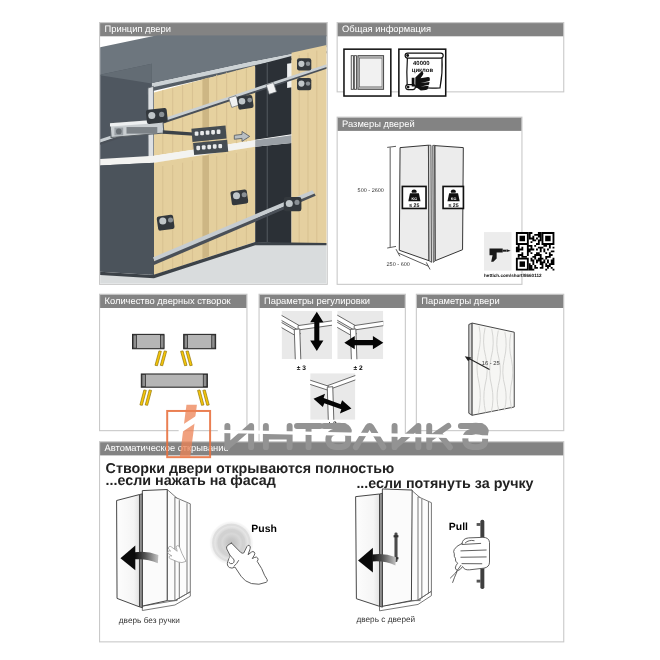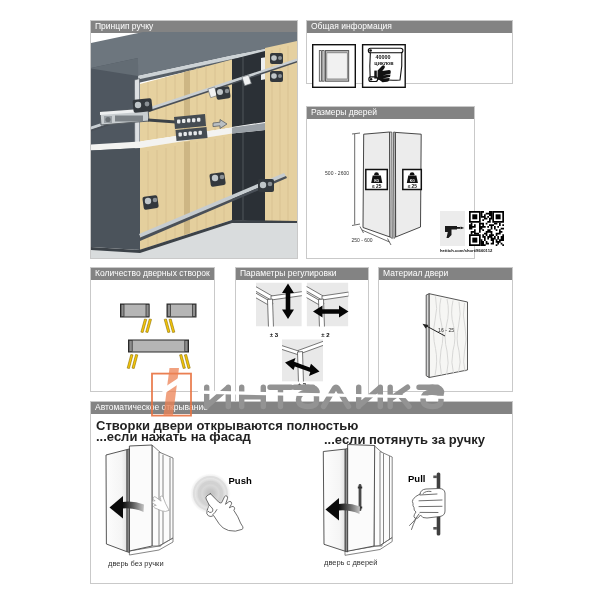--- a/index.html
+++ b/index.html
@@ -7,21 +7,21 @@
   .panel{position:absolute;border:1px solid #c9c9c9;background:#fff;box-sizing:border-box;}
   .tbar{position:absolute;left:0;top:0;right:0;height:11.5px;background:#838383;color:#fff;font-size:8.5px;line-height:11.5px;padding-left:4px;white-space:nowrap;}
   svg{position:absolute;}
   .cap{position:absolute;color:#333;}
 </style>
 </head>
 <body>
 
 <div class="panel" style="left:90px;top:20px;width:208px;height:239px;">
 
-  <div class="tbar">Принцип ручку</div>
+  <div class="tbar">Принцип двери</div>
 
   <svg id="p1svg" style="left:0;top:11px;" width="206" height="226" viewBox="0 0 206 226">
 
     <polygon points="0,11 52,0 206,0 206,11 139,24 47,44 0,36" fill="#6d767e"></polygon>
 
     <polygon points="47,44 139,24 206,11 206,15 139,28 47,48" fill="#ccd2d5"></polygon>
     <polygon points="47,47.5 139,27.5 206,14.5 206,16.5 139,29.5 47,51" fill="#565e66"></polygon>
 
     <polygon points="0,36 47,26 48,218 0,215" fill="#4f5760"></polygon>
 
@@ -263,21 +263,21 @@
         <rect x="26.6" y="3.3" width="5" height="5"></rect>
         <path d="M0,23.3 h11.7 v11.7 h-11.7 z M1.7,25 v8.3 h8.3 v-8.3 z" fill-rule="evenodd"></path>
         <rect x="3.3" y="26.6" width="5" height="5"></rect>
       </g>
     </g>
 
     <text x="133" y="134" font-size="4.2" font-weight="bold" fill="#111" font-family="Liberation Sans, sans-serif">hettich.com/short/8660112</text>
   </svg>
 </div>
 
-<div class="panel" style="left:90px;top:267px;width:125px;height:125px;">
+<div class="panel" style="left:90px;top:267px;width:135px;height:125px;">
 
   <div class="tbar">Количество дверных створок</div>
 
   <svg id="p4svg" style="left:0;top:11px;" width="133" height="112" viewBox="0 0 133 112">
 
     <g>
       <rect x="29.5" y="25" width="28.5" height="13" fill="#b5b5b5" stroke="#2a2a2a" stroke-width="1"></rect>
       <rect x="30" y="25.5" width="3" height="12" fill="#8e8e8e" stroke="#2a2a2a" stroke-width="0.7"></rect>
       <rect x="55" y="25.5" width="3" height="12" fill="#8e8e8e" stroke="#2a2a2a" stroke-width="0.7"></rect>
     </g>
@@ -371,21 +371,21 @@
     </g>
 
     <path d="M49,83.5 l10.5,-4.5 l-1.3,3.8 l15.5,5.6 l1.3,-3.6 l8.5,7.6 l-10.5,4.5 l1.3,-3.8 l-15.5,-5.6 l-1.3,3.6 z" fill="#050505"></path>
 
     <text x="66" y="108" font-size="6" font-weight="bold" fill="#000" text-anchor="middle" font-family="Liberation Sans, sans-serif">± 2</text>
   </svg>
 </div>
 
 <div class="panel" style="left:378px;top:267px;width:135px;height:125px;">
 
-  <div class="tbar">Материал двери</div>
+  <div class="tbar">Параметры двери</div>
 
   <svg id="p6svg" style="left:0;top:11px;" width="133" height="112" viewBox="0 0 133 112">
 
     <polygon points="47.2,16 50.2,14.7 50.2,98.5 47.2,96.7" fill="#d8d8d8" stroke="#444" stroke-width="0.9"></polygon>
 
     <polygon points="50.2,14.7 88.5,23 88.5,91 50.2,98.5" fill="#f6f6f4" stroke="#444" stroke-width="0.9"></polygon>
 
     <g stroke="#d4d4d2" stroke-width="0.9" fill="none">
       <path d="M56.5,17.5 q2.5,12 -0.5,24 q-3,14 0.5,28 q2.5,12 -0.5,27"></path>
       <path d="M62,19 q-3,13 0.5,26 q3,13 -0.5,26 q-2.5,12 0.5,25"></path>

